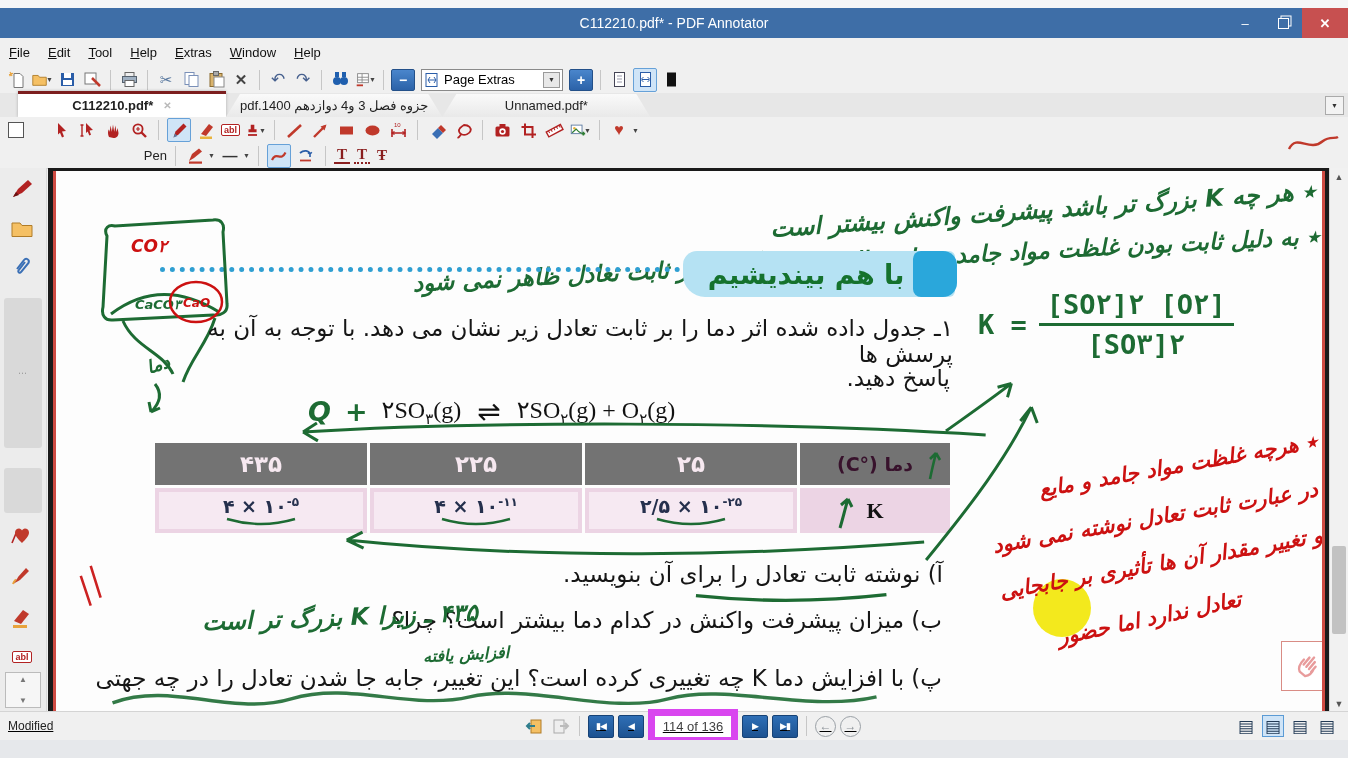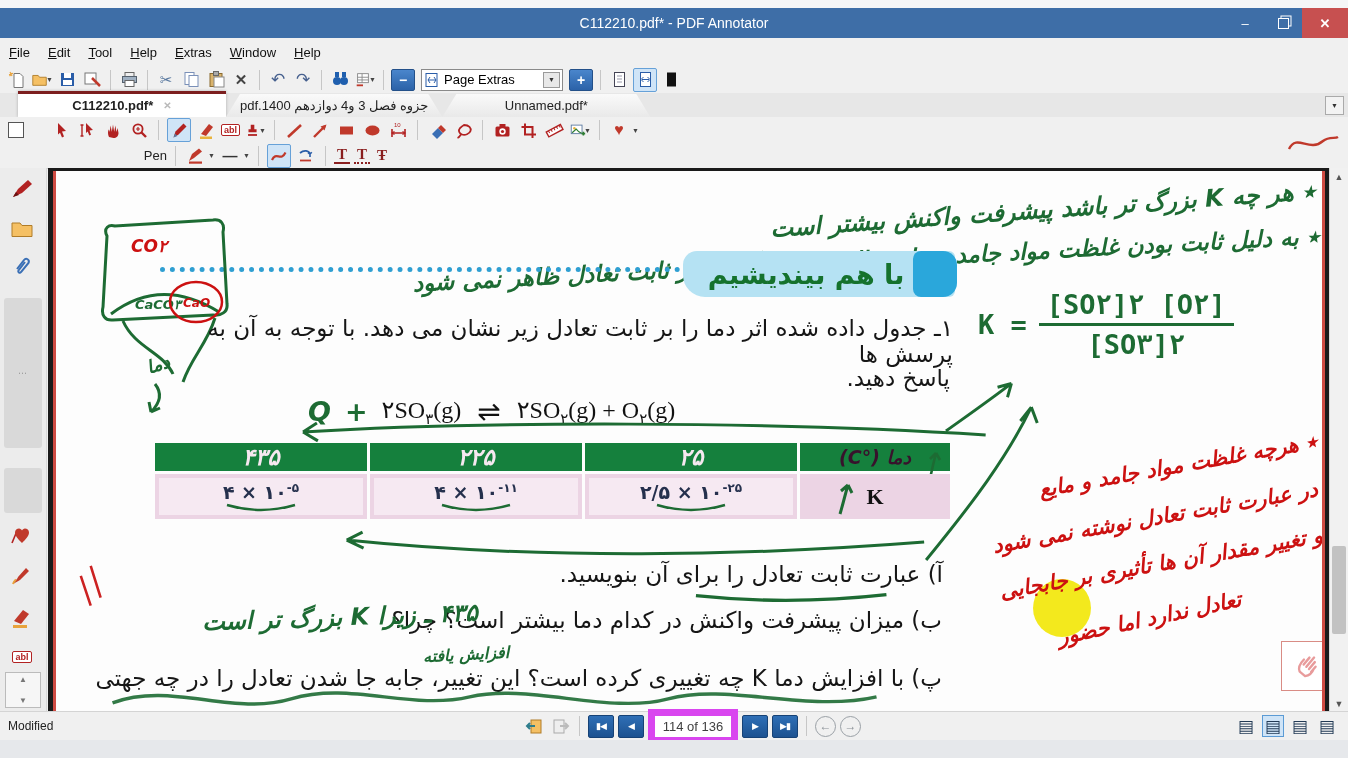--- a/index.html
+++ b/index.html
@@ -79,21 +79,21 @@
   .frac .num{padding:0 8px 3px;border-bottom:3px solid #1d6b33;}
   .frac .den{padding-top:3px;}
   .chem-eq{left:255px;top:224px;font-family:"Liberation Serif",serif;font-size:24px;color:#111;direction:ltr;display:flex;align-items:center;gap:6px;}
   .chem-eq sub{font-size:15px;}
   .harpoon{font-size:28px;margin:0 10px;}
   .q-green{font-size:27px;margin-right:8px;}
 
   .eqtable{left:97px;top:272px;width:800px;direction:rtl;}
   .trow{display:flex;gap:3px;margin-bottom:3px;}
   .tcell{display:flex;align-items:center;justify-content:center;position:relative;}
-  .hrow .tcell{background:#15803d;height:28px;font-style:italic;}
+  .hrow .tcell{background:#737373;height:42px;}
   .krow .tcell{background:#ecd4e4;height:45px;text-align:right;}
   .krow .chip{background:#f6e9f2;position:absolute;inset:4px;display:flex;align-items:center;justify-content:center;flex-direction:column;}
   .c-label{width:150px;}
   .c-v{width:212px;}
   .temp-label{font-size:19px;font-weight:bold;color:#38122c;font-family:"DejaVu Sans",sans-serif;direction:rtl;}
   .temp-val{font-size:23px;font-weight:bold;color:#f6e8f0;font-family:"DejaVu Sans",sans-serif;}
   .k-label{font-family:"Liberation Serif",serif;font-size:22px;font-weight:bold;color:#111;}
   .k-val{font-size:19px;font-weight:bold;color:#25304d;font-family:"DejaVu Sans",sans-serif;direction:ltr;}
   .k-val sup{font-size:12px;}
   .cell-arrow{position:absolute;right:8px;top:4px;}
@@ -114,21 +114,21 @@
 
   
   .pen-squiggle{position:absolute;left:1283px;top:123px;width:60px;height:40px;}
 
   
   .vscroll{position:absolute;right:0;top:168px;bottom:46px;width:18px;background:#f1f1f1;border-left:1px solid #d9d9d9;}
   .vs-btn{position:absolute;left:0;width:18px;height:17px;display:flex;align-items:center;justify-content:center;font-size:9px;color:#555;}
   .vs-thumb{position:absolute;left:2px;width:14px;top:378px;height:88px;background:#c2c2c2;border-radius:2px;}
 
   
-  .statusbar{position:absolute;left:0;right:0;bottom:18px;height:28px;background:#f0f0f0;border-top:1px solid #d4d4d4;display:flex;align-items:center;}
+  .statusbar{position:absolute;left:0;right:0;bottom:18px;height:28px;background:#f0f0f0;border-top:1px solid #d4d4d4;display:flex;align-items:center;text-decoration:underline;}
   .status-text{font-size:12px;color:#222;margin-left:8px;width:420px;}
   .nav-cluster{display:flex;align-items:center;gap:4px;margin-left:95px;}
   .navbtn{width:24px;height:21px;background:linear-gradient(#2f6fb6,#1d5290);border:1px solid #164276;border-radius:2px;color:#fff;display:flex;align-items:center;justify-content:center;font-size:9px;letter-spacing:-1px;}
   .pagebox{width:76px;height:21px;background:#fff;border:7px solid #d946ef;display:flex;align-items:center;justify-content:center;font-size:13px;color:#404040;}
   .circbtn{width:19px;height:19px;border:1.5px solid #9aa0a6;border-radius:50%;color:#8a9096;display:flex;align-items:center;justify-content:center;font-size:12px;}
   .layout-cluster{position:absolute;right:10px;display:flex;gap:5px;}
   .lay{width:20px;height:20px;display:flex;align-items:center;justify-content:center;font-size:17px;color:#223a55;border:1px solid transparent;}
   .lay.active{background:#cfe4f7;border:1px solid #5b9bd5;}
   .bottom-strip{position:absolute;left:0;right:0;bottom:0;height:18px;background:#e6e8eb;}
 </style>
@@ -570,21 +570,21 @@
             <div class="chip">
               <span class="k-val"><span>۴ × ۱۰</span><sup>-۵</sup></span>
               <svg width="80" height="9" viewBox="0 0 80 9">
                 <path d="M6,2 Q40,12 74,2" fill="none" stroke="#1d6b33" stroke-width="2.4"></path>
               </svg>
             </div>
           </div>
       </div>
     </div>
 
-    <div class="abs print-fa qa">آ) عبارت ثابت تعادل را برای آن بنویسید.</div>
+    <div class="abs print-fa qa">آ) نوشته ثابت تعادل را برای آن بنویسید.</div>
     <div class="abs print-fa qb">ب) میزان پیشرفت واکنش در کدام دما بیشتر است؟ چرا؟</div>
     <div class="abs hand-green ansb">۴۳۵ ـ زیرا K بزرگ تر است</div>
     <div class="abs hand-green notep">افزایش یافته</div>
     <div class="abs print-fa qp">پ) با افزایش دما K چه تغییری کرده است؟ این تغییر، جابه جا شدن تعادل را در چه جهتی</div>
 
     <div class="abs ylw"></div>
 
     <div class="rn rn1 hand-red">٭ هرچه غلظت مواد جامد و مایع</div>
     <div class="rn rn2 hand-red">در عبارت ثابت تعادل نوشته نمی شود</div>
     <div class="rn rn3 hand-red">و تغییر مقدار آن ها تأثیری بر جابجایی</div>

